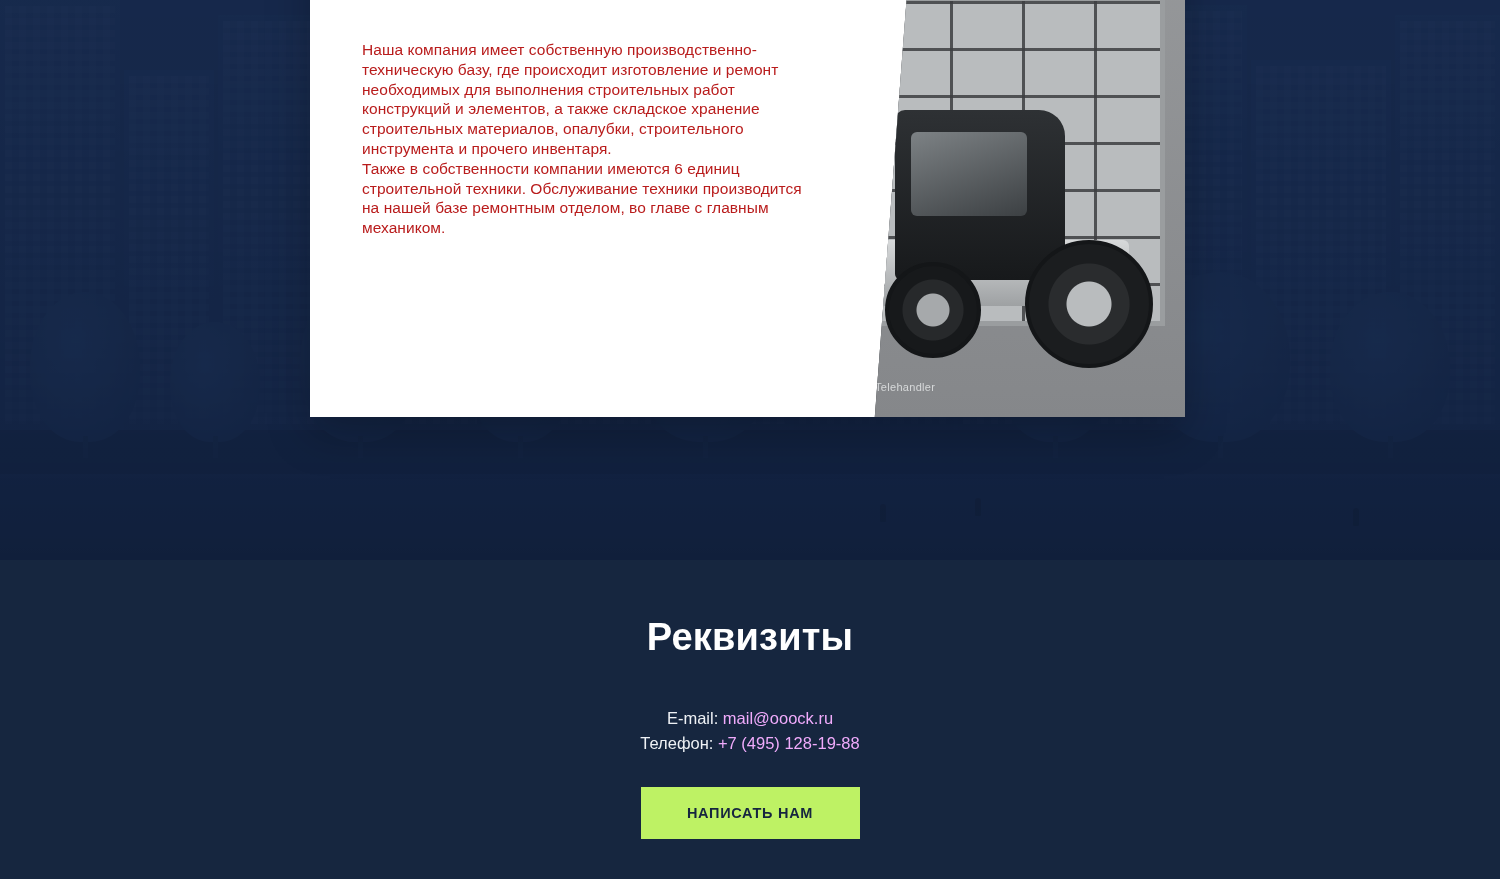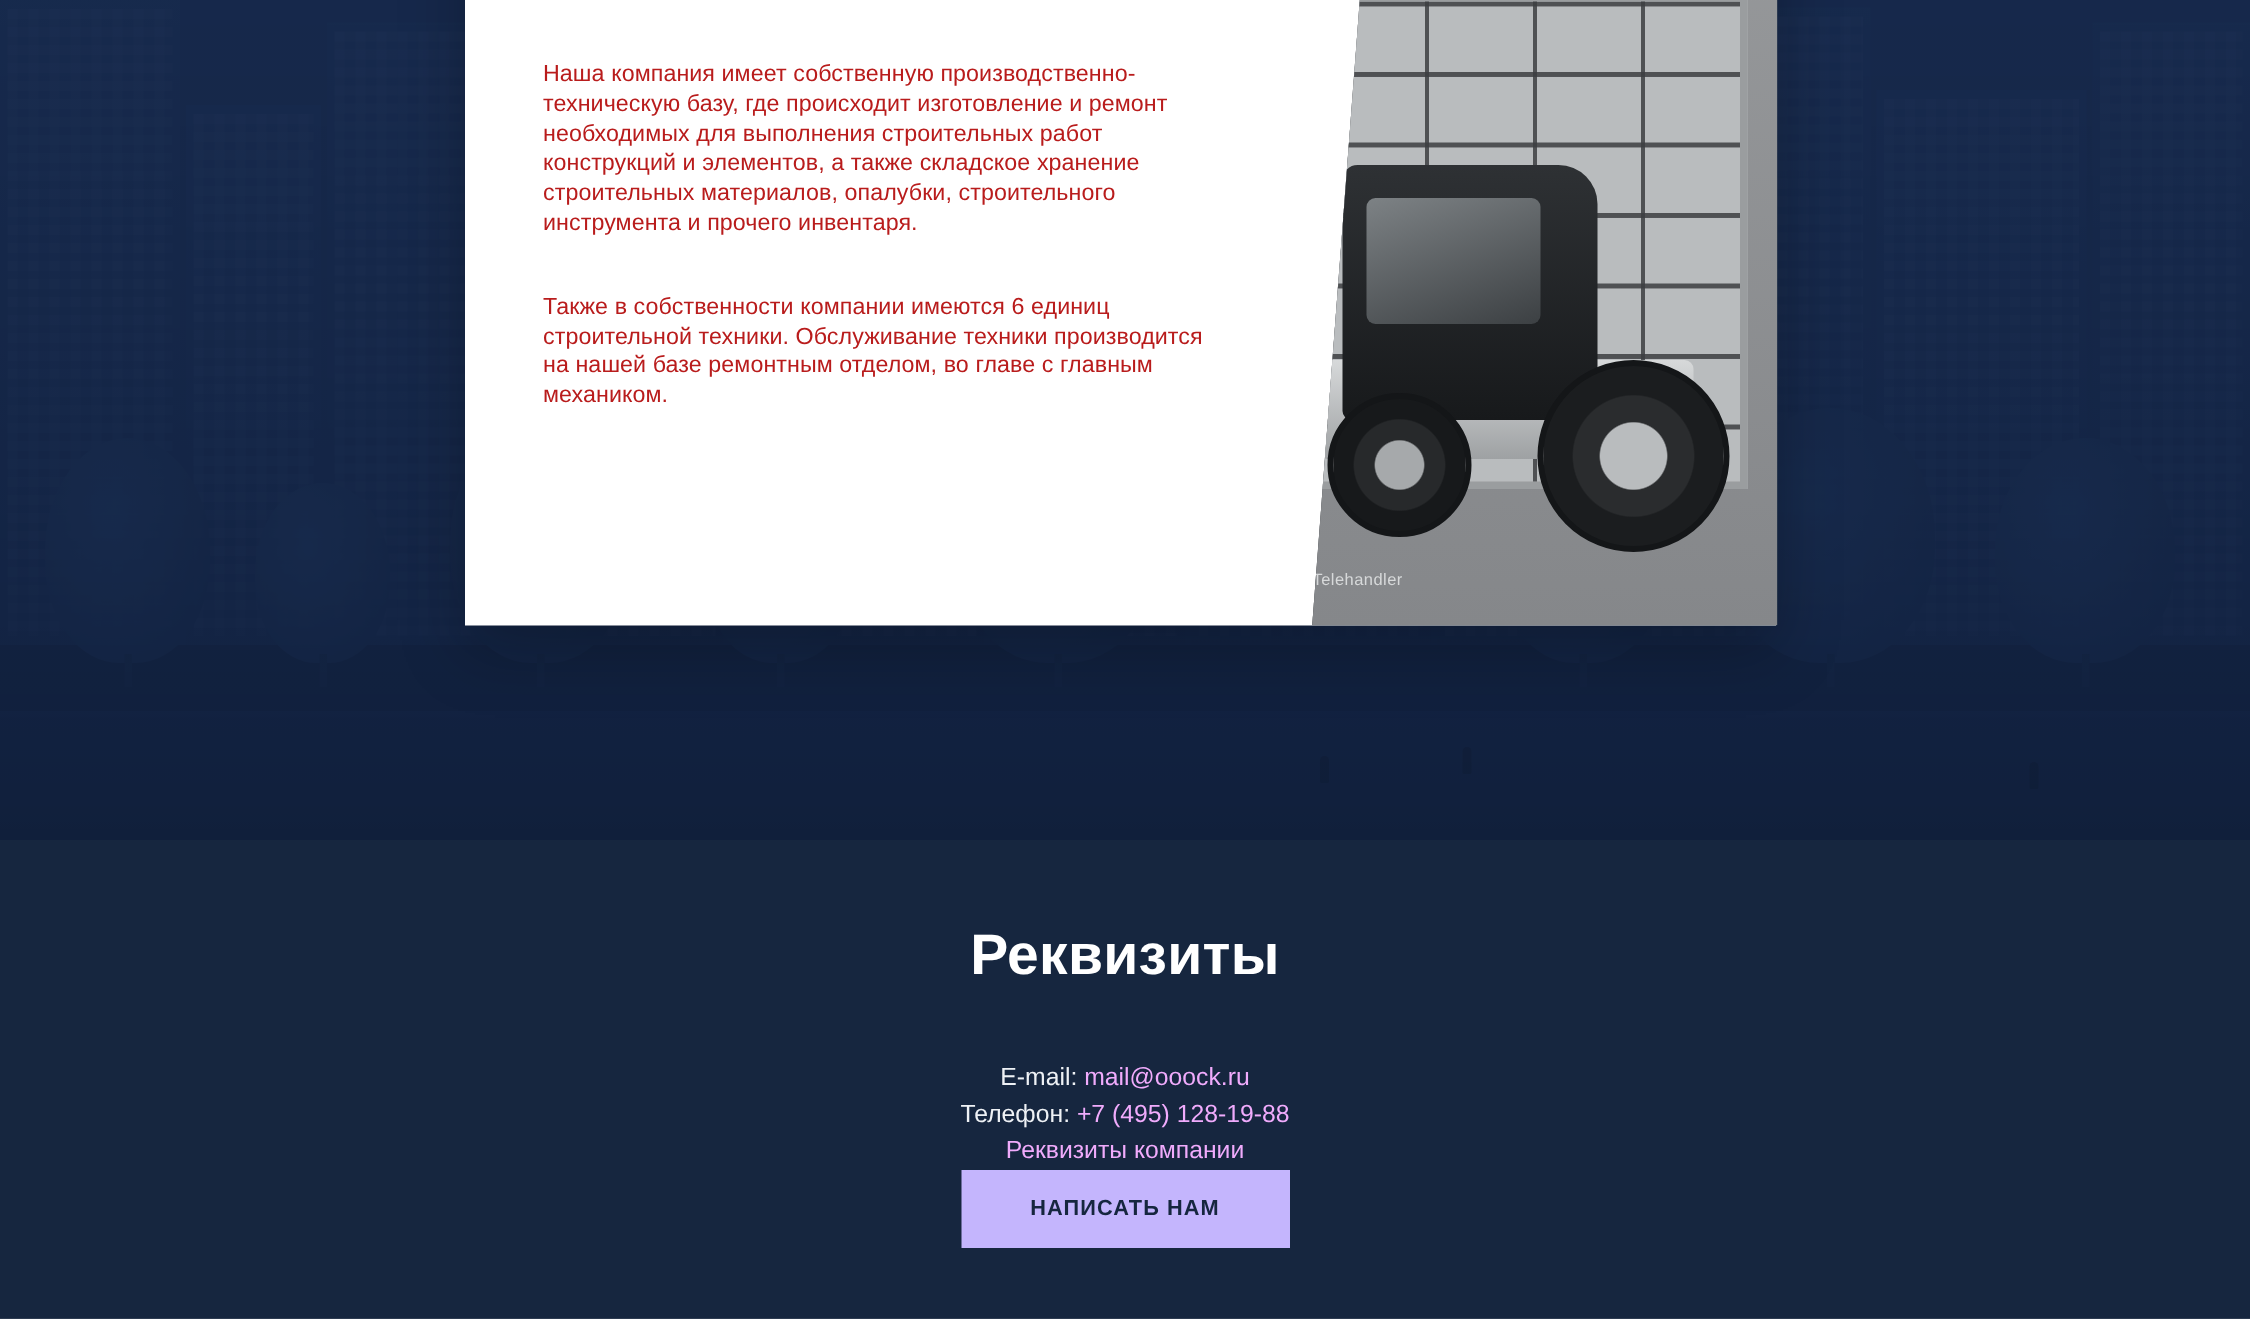--- a/index.html
+++ b/index.html
@@ -120,21 +120,21 @@
     left: 52px;
     top: 230px;
     width: 448px;
   }
   .card-text p {
     color: #b91c1c;
     font-size: 15.5px;
     line-height: 19.8px;
     letter-spacing: .05px;
   }
-  .card-text p + p { margin-top: 36px; }
+  .card-text p + p { }
 
   
   .photo {
     position: absolute;
     left: 855px;
     top: -190px;
     width: 330px;
     height: 607px;
     overflow: hidden;
     clip-path: polygon(20% 0%, 100% 0%, 100% 100%, 6% 100%);
@@ -225,24 +225,25 @@
   .contacts-lines {
     margin-top: 47px;
     color: #eef1f5;
     font-size: 16.5px;
     line-height: 24.5px;
   }
   .contacts-lines div { margin: 0 auto; }
   .contacts-lines a { color: #f0abfc; text-decoration: none; }
   .write-btn {
     display: inline-block;
+    margin-top: 32px;
     width: 219px;
     height: 52px;
     line-height: 52px;
-    background: #c4b5fd;
+    background: #bef264;
     color: #16263f;
     font-size: 14.5px;
     font-weight: bold;
     letter-spacing: .7px;
     border: none;
     cursor: pointer;
     font-family: "Liberation Sans", sans-serif;
   }
 </style>
 </head>
@@ -310,20 +311,17 @@
 
   <div class="contacts">
     <h2 class="contacts-title">Реквизиты</h2>
     <div class="contacts-lines">
       <div>
         <span>E-mail: </span><a href="#">mail@ooock.ru</a>
       </div>
       <div>
         <span>Телефон: </span><a href="#">+7 (495) 128-19-88</a>
       </div>
-      <div>
-        <a href="#">Реквизиты компании</a>
-      </div>
     </div>
     <button class="write-btn">НАПИСАТЬ НАМ</button>
   </div>
 
 </div>
 
 </body></html>

